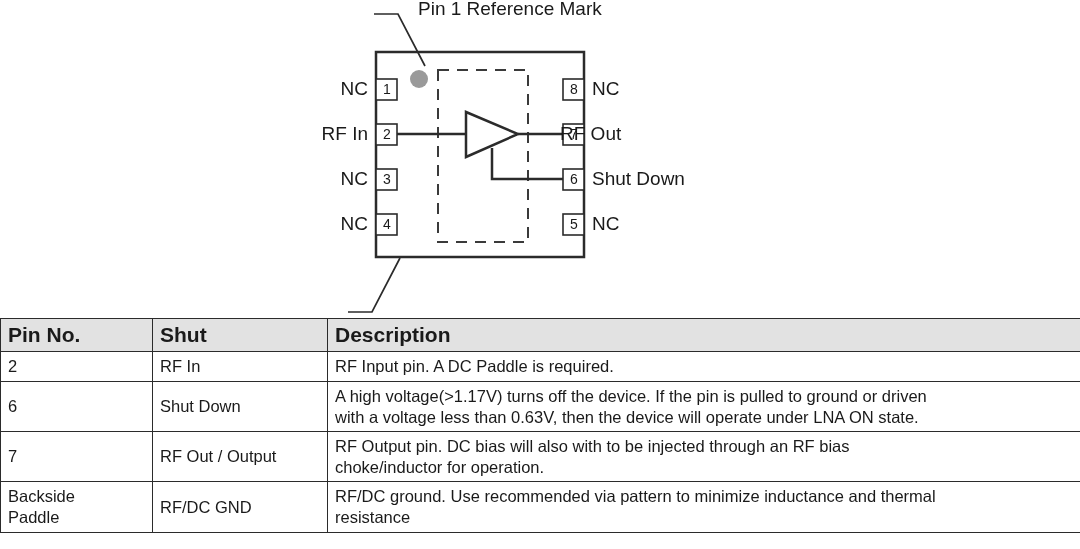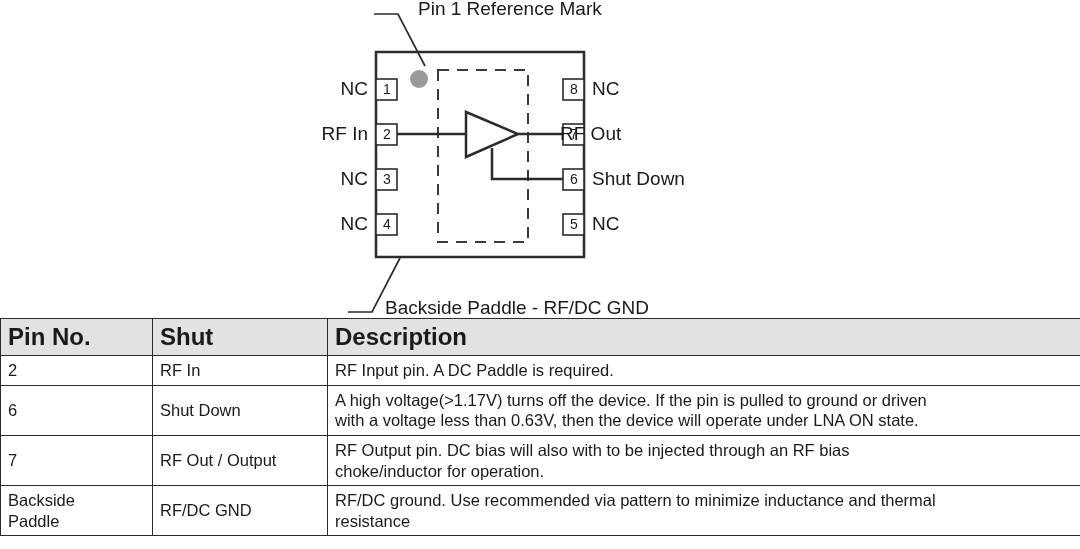--- a/index.html
+++ b/index.html
@@ -54,21 +54,21 @@
   }
   #pin-table th, #pin-table td {
     border: 1px solid #2b2b2b;
     padding: 4px 7px;
     vertical-align: middle;
     line-height: 1.25;
     text-align: left;
   }
   #pin-table thead th {
     background: #e2e2e2;
-    font-size: 24px;
+    font-size: 21px;
     font-weight: bold;
     padding-top: 3px;
     padding-bottom: 3px;
   }
   #pin-table tbody td {
     background: #ffffff;
   }
   .col-pin   { width: 152px; }
   .col-label { width: 175px; }
   .col-desc  { width: 753px; }
@@ -121,21 +121,20 @@
   <div class="diag-label" style="left:268px; top:123px; width:100px; text-align:right;">RF In</div>
   <div class="diag-label" style="left:268px; top:168px; width:100px; text-align:right;">NC</div>
   <div class="diag-label" style="left:268px; top:213px; width:100px; text-align:right;">NC</div>
 
   <div class="diag-label" style="left:592px; top:78px;">NC</div>
   <div class="diag-label" style="left:560px; top:123px;">RF Out</div>
   <div class="diag-label" style="left:592px; top:168px;">Shut Down</div>
   <div class="diag-label" style="left:592px; top:213px;">NC</div>
 
   <div class="diag-label" style="left:418px; top:-2px;">Pin 1 Reference Mark</div>
-  <div class="diag-label" style="left:385px; top:297px;">Backside Paddle - RF/DC GND</div>
 </div>
 
 <table id="pin-table">
   <colgroup>
     <col class="col-pin">
       <col class="col-label">
       <col class="col-desc">
   </colgroup>
   <thead>
     <tr>

